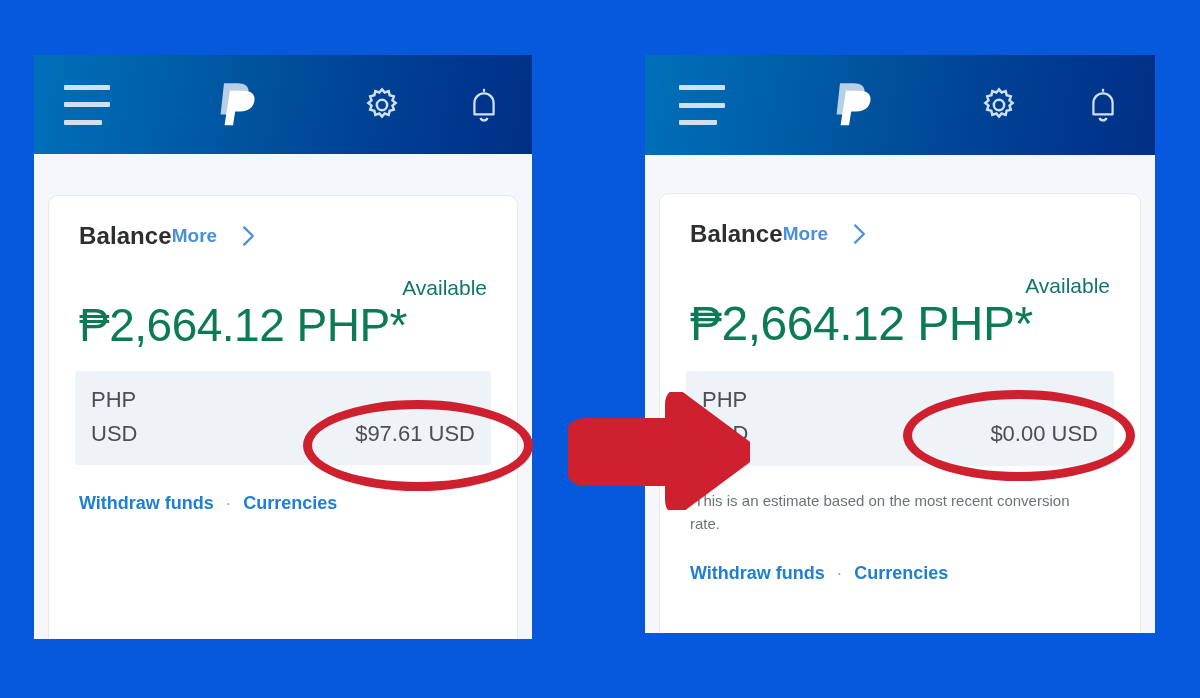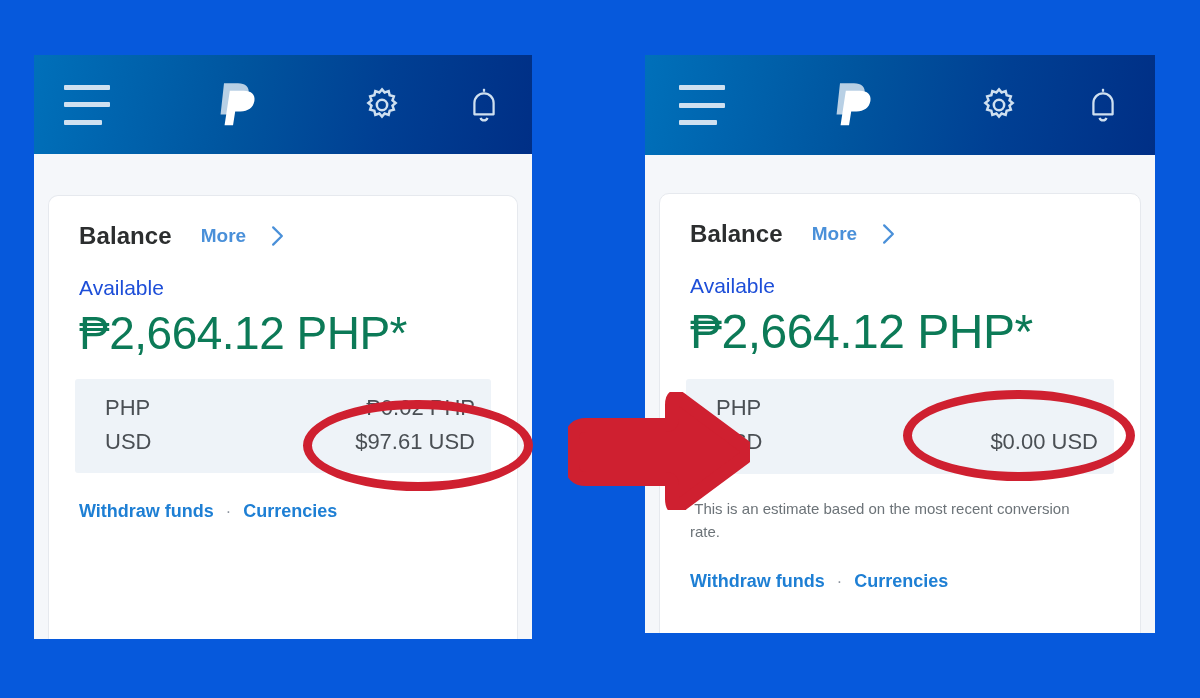--- a/index.html
+++ b/index.html
@@ -55,38 +55,38 @@
     background:#ffffff;
     border:1px solid #e6e9ee;
     border-radius:10px;
     padding:26px 30px 0 30px;
   }
   #panel-before .card { left:14px; top:140px; width:470px; height:470px; border-radius:10px 10px 0 0; border-bottom:none; }
   #panel-after  .card { left:14px; top:138px; width:482px; height:453px; }
 
   .card-head { display:flex; align-items:center; justify-content:flex-start; margin-bottom:26px; }
   .card-title { font-size:24px; font-weight:bold; color:#2c2e2f; letter-spacing:.1px; }
-  .more-link { display:flex; align-items:center; gap:25px; color:#4a90d9; font-size:19px; font-weight:bold; cursor:pointer;margin-left:29px; }
+  .more-link { display:flex; align-items:center; gap:25px; color:#4a90d9; font-size:19px; font-weight:bold; cursor:pointer; }
   .chev { width:13px; height:22px; }
 
-  .avail-label { font-size:21px; color:#1d4ed8; margin-bottom:9px; }
+  .avail-label { font-size:21px; color:#0f766e; margin-bottom:1px;text-align:right; }
   .avail-amount {
     font-size:46px;
     color:#0c7a57;
     letter-spacing:-0.5px;
     line-height:1.05;
     margin-bottom:22px;
     white-space:nowrap;
   }
   #panel-after .avail-amount { font-size:48px; }
 
   .cur-band {
     background:#eef3f8;
     border-radius:3px;
-    padding:12px 16px 14px 30px;
+    padding:12px 16px 14px 16px;
     margin:0 -4px 0 -4px;
   }
   .cur-row { display:flex; justify-content:space-between; align-items:baseline; font-size:22px; color:#4a4f54; line-height:1.55; }
   .cur-code { color:#4a4f54; }
   .cur-val  { color:#4a4f54; }
 
   .footnote {
     margin-top:22px;
     font-size:15px;
     color:#6c7378;
@@ -155,21 +155,20 @@
           </svg>
         </div>
       </div>
 
       <div class="avail-label">Available</div>
       <div class="avail-amount">₱2,664.12 PHP*</div>
 
       <div class="cur-band">
         <div class="cur-row">
           <span class="cur-code">PHP</span>
-          <span class="cur-val">₱0.02 PHP</span>
         </div>
         <div class="cur-row">
           <span class="cur-code">USD</span>
           <span class="cur-val">$97.61 USD</span>
         </div>
       </div>
 
 
       <div class="card-links">
         <a>Withdraw funds</a>

